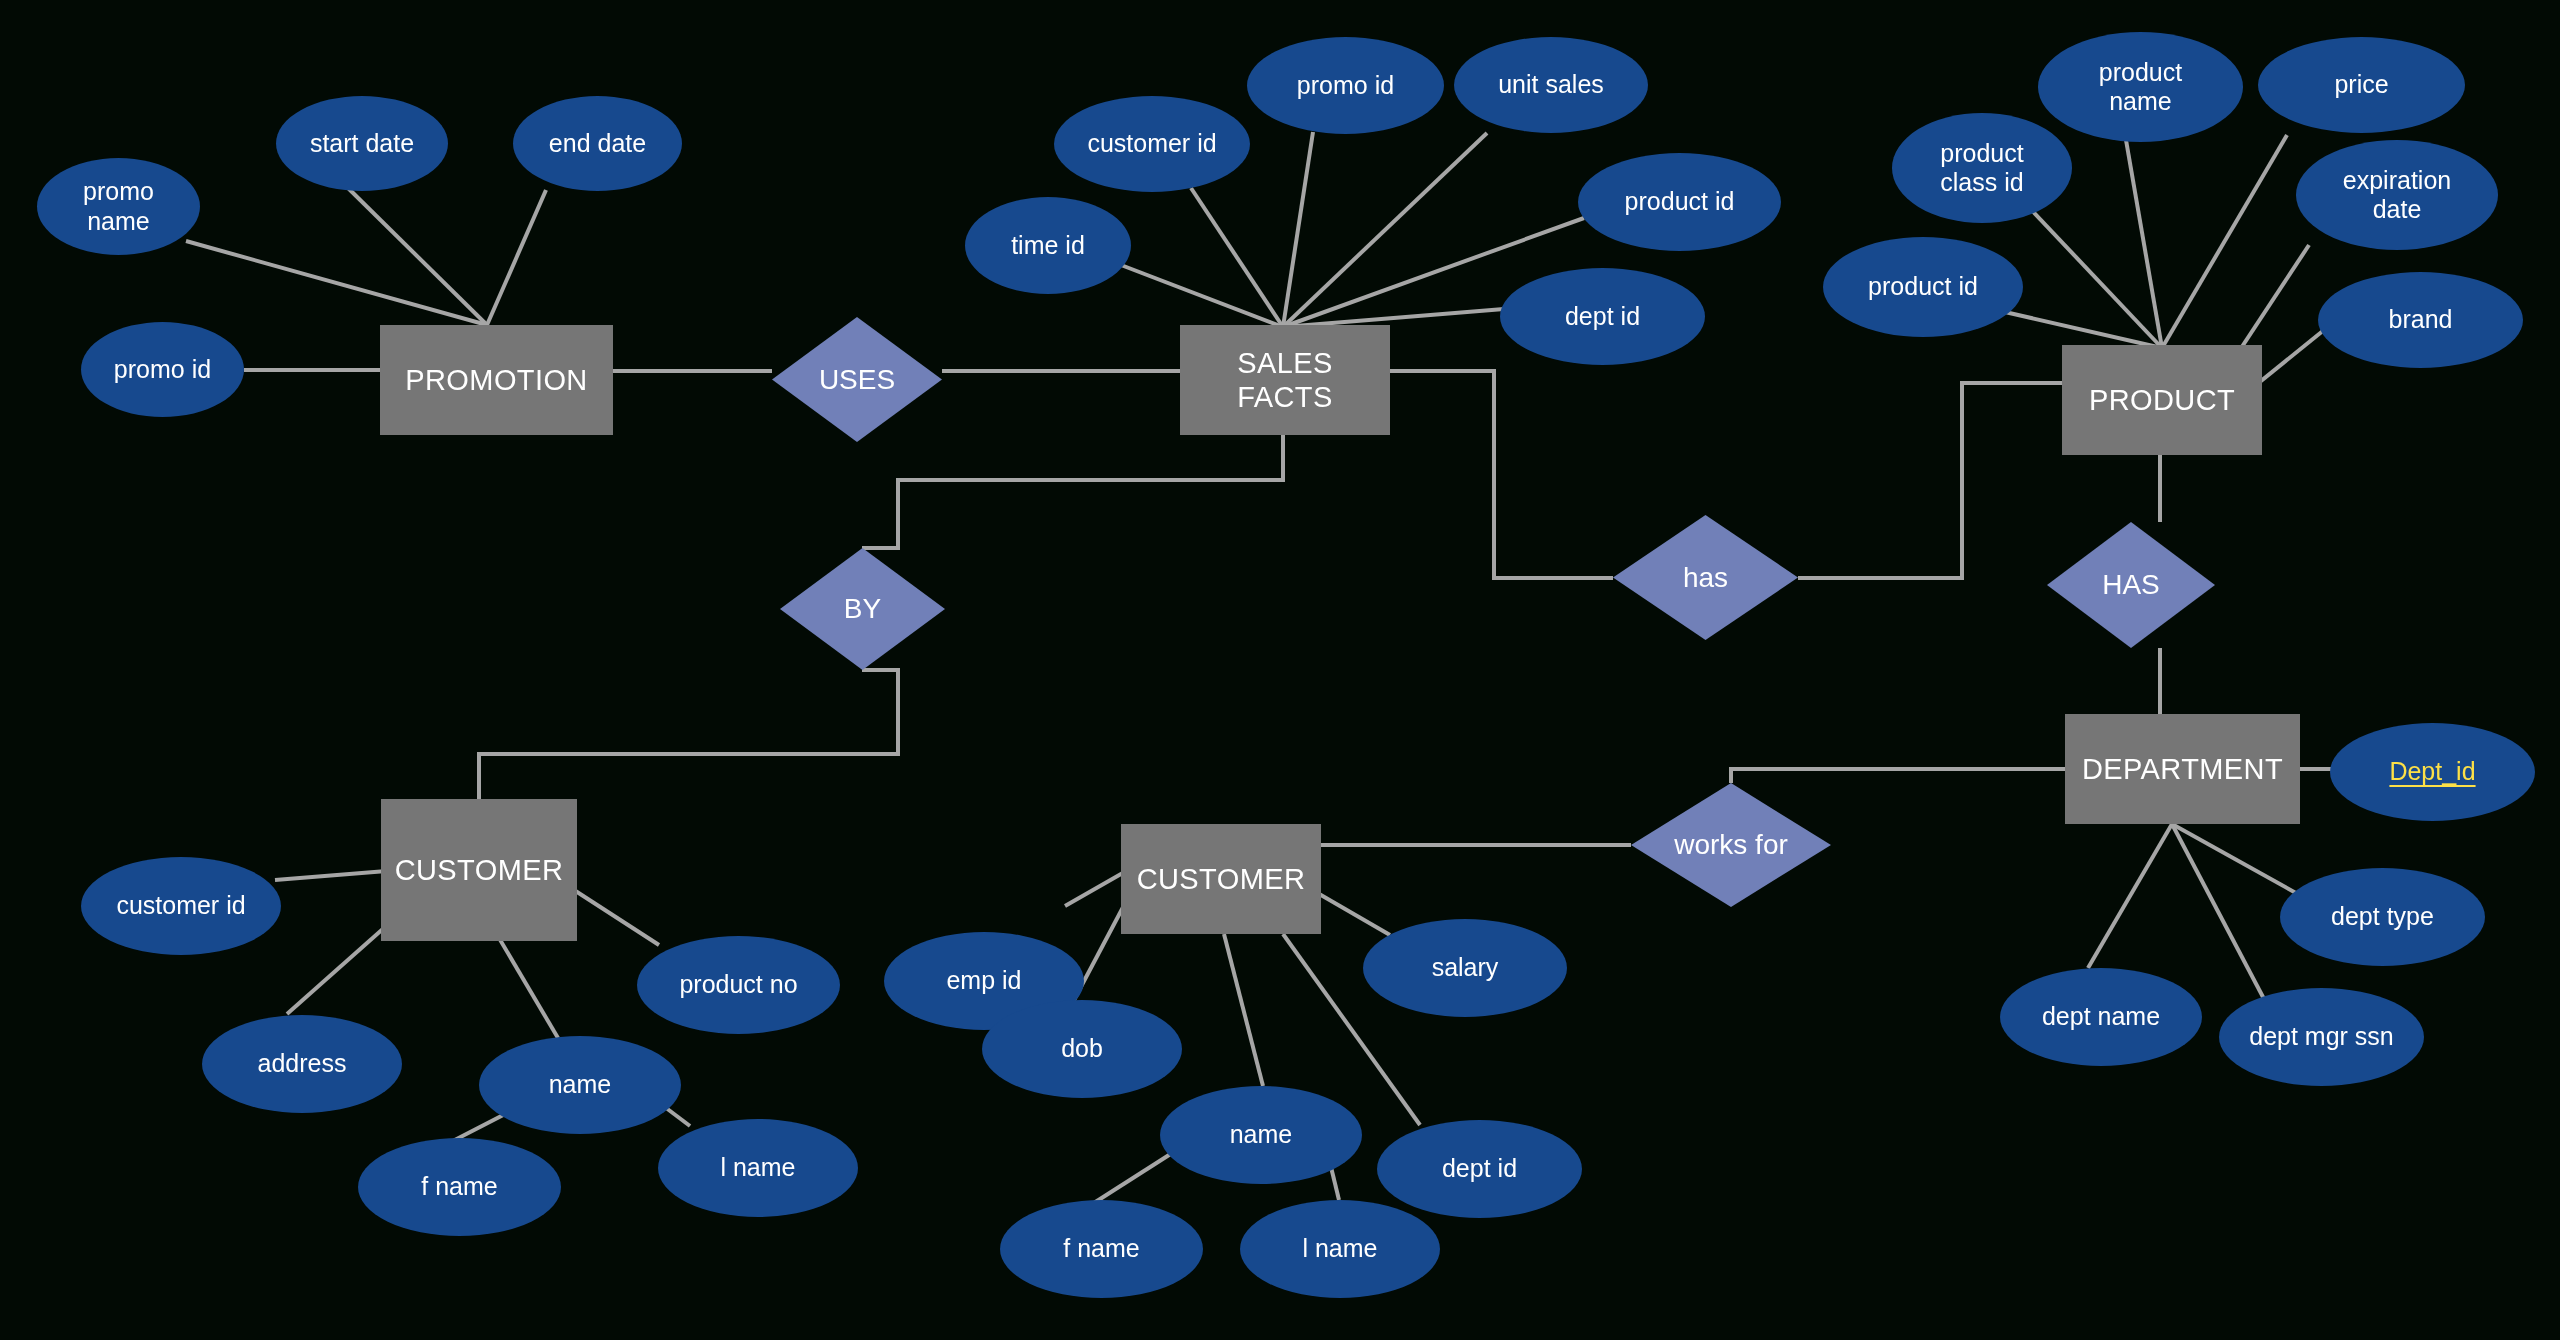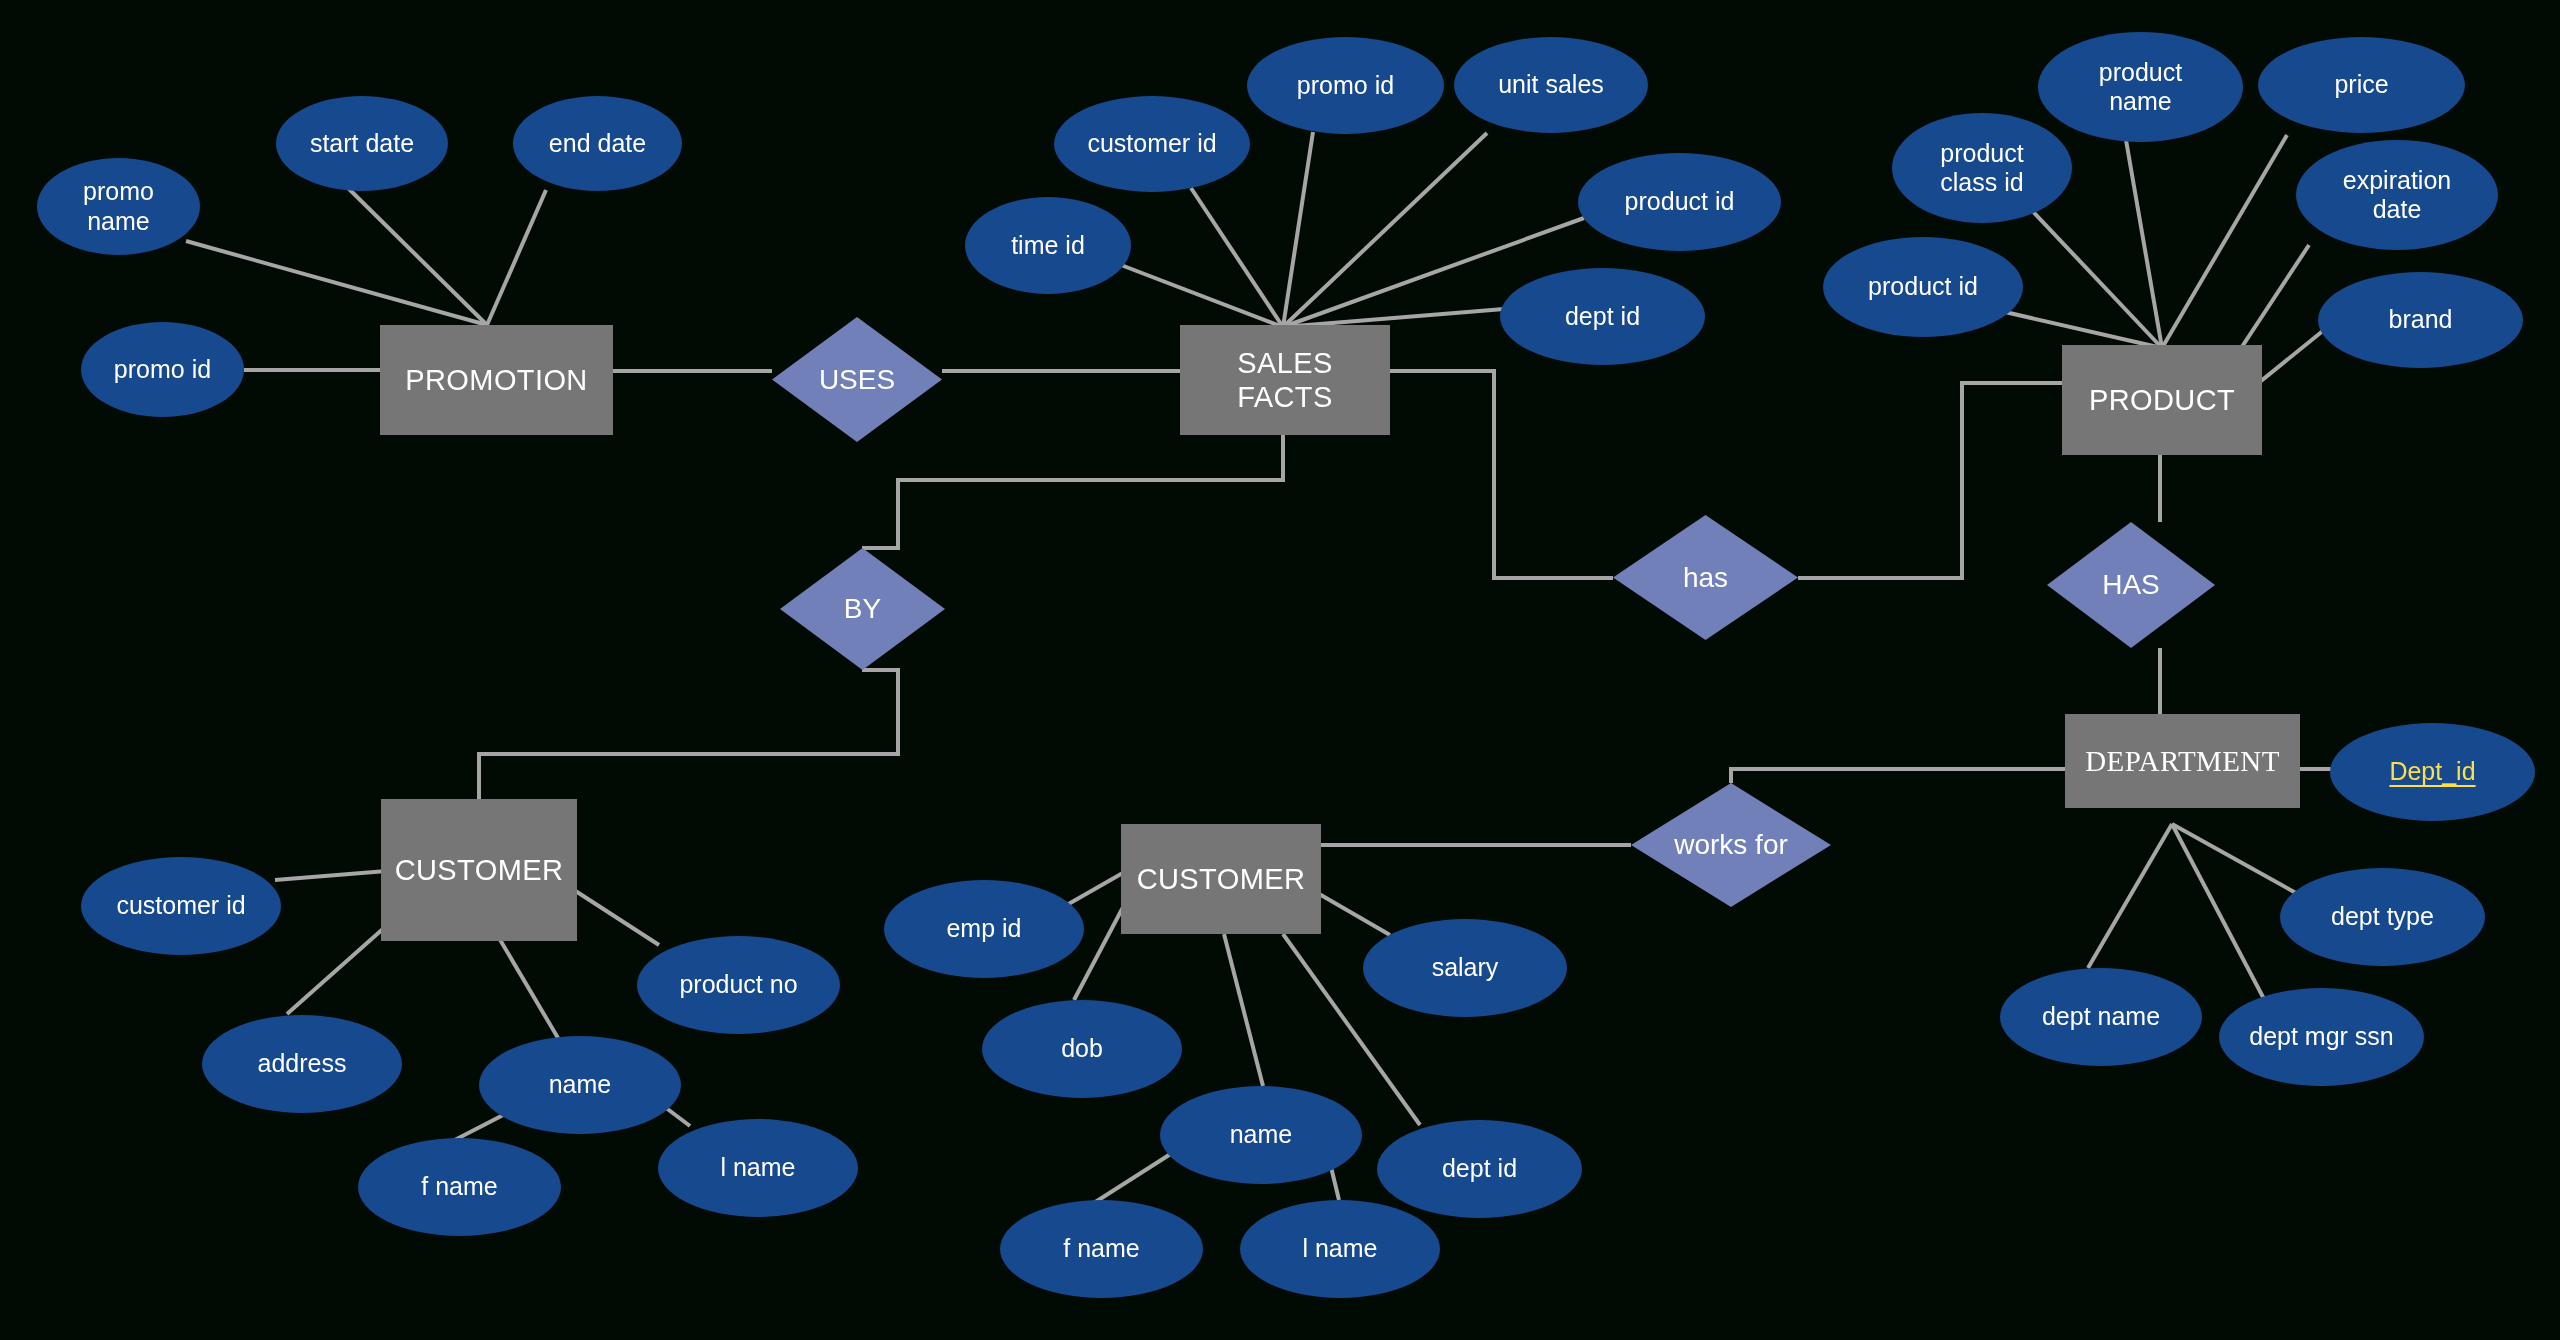--- a/index.html
+++ b/index.html
@@ -131,21 +131,21 @@
       <div class="node attribute" style="left: 2296px; top: 140px; width: 202px; height: 110px;">expiration
 date</div>
       <div class="node attribute" style="left: 2318px; top: 272px; width: 205px; height: 96px;">brand</div>
       <div class="node attribute" style="left: 1823px; top: 237px; width: 200px; height: 100px;">product id</div>
       <div class="node attribute" style="left: 81px; top: 857px; width: 200px; height: 98px;">customer id</div>
       <div class="node attribute" style="left: 202px; top: 1015px; width: 200px; height: 98px;">address</div>
       <div class="node attribute" style="left: 479px; top: 1036px; width: 202px; height: 98px;">name</div>
       <div class="node attribute" style="left: 637px; top: 936px; width: 203px; height: 98px;">product no</div>
       <div class="node attribute" style="left: 358px; top: 1138px; width: 203px; height: 98px;">f name</div>
       <div class="node attribute" style="left: 658px; top: 1119px; width: 200px; height: 98px;">l name</div>
-      <div class="node attribute" style="left: 884px; top: 880px; width: 200px; height: 98px;">emp id</div>
+      <div class="node attribute" style="left: 884px; top: 932px; width: 200px; height: 98px;">emp id</div>
       <div class="node attribute" style="left: 982px; top: 1000px; width: 200px; height: 98px;">dob</div>
       <div class="node attribute" style="left: 1160px; top: 1086px; width: 202px; height: 98px;">name</div>
       <div class="node attribute" style="left: 1363px; top: 919px; width: 204px; height: 98px;">salary</div>
       <div class="node attribute" style="left: 1377px; top: 1120px; width: 205px; height: 98px;">dept id</div>
       <div class="node attribute" style="left: 1000px; top: 1200px; width: 203px; height: 98px;">f name</div>
       <div class="node attribute" style="left: 1240px; top: 1200px; width: 200px; height: 98px;">l name</div>
       <div class="node attribute pk" style="left: 2330px; top: 723px; width: 205px; height: 98px;">Dept_id</div>
       <div class="node attribute" style="left: 2280px; top: 868px; width: 205px; height: 98px;">dept type</div>
       <div class="node attribute" style="left: 2000px; top: 968px; width: 202px; height: 98px;">dept name</div>
       <div class="node attribute" style="left: 2219px; top: 988px; width: 205px; height: 98px;">dept mgr ssn</div>
@@ -153,15 +153,15 @@
       <div class="node relationship" style="left: 780px; top: 548px; width: 165px; height: 122px;">BY</div>
       <div class="node relationship" style="left: 1613px; top: 515px; width: 185px; height: 125px;">has</div>
       <div class="node relationship" style="left: 2047px; top: 522px; width: 168px; height: 126px;">HAS</div>
       <div class="node relationship" style="left: 1631px; top: 783px; width: 200px; height: 124px;">works for</div>
       <div class="node entity" style="left: 380px; top: 325px; width: 233px; height: 110px;">PROMOTION</div>
       <div class="node entity" style="left: 1180px; top: 325px; width: 210px; height: 110px;">SALES
 FACTS</div>
       <div class="node entity" style="left: 2062px; top: 345px; width: 200px; height: 110px;">PRODUCT</div>
       <div class="node entity" style="left: 381px; top: 799px; width: 196px; height: 142px;">CUSTOMER</div>
       <div class="node entity" style="left: 1121px; top: 824px; width: 200px; height: 110px;">CUSTOMER</div>
-      <div class="node entity" style="left: 2065px; top: 714px; width: 235px; height: 94px; font-family: Liberation Serif, serif;">DEPARTMENT</div>
+      <div class="node entity" style="left: 2065px; top: 714px; width: 235px; height: 110px;">DEPARTMENT</div>
     </div>
 </div>
 
 </body></html>

